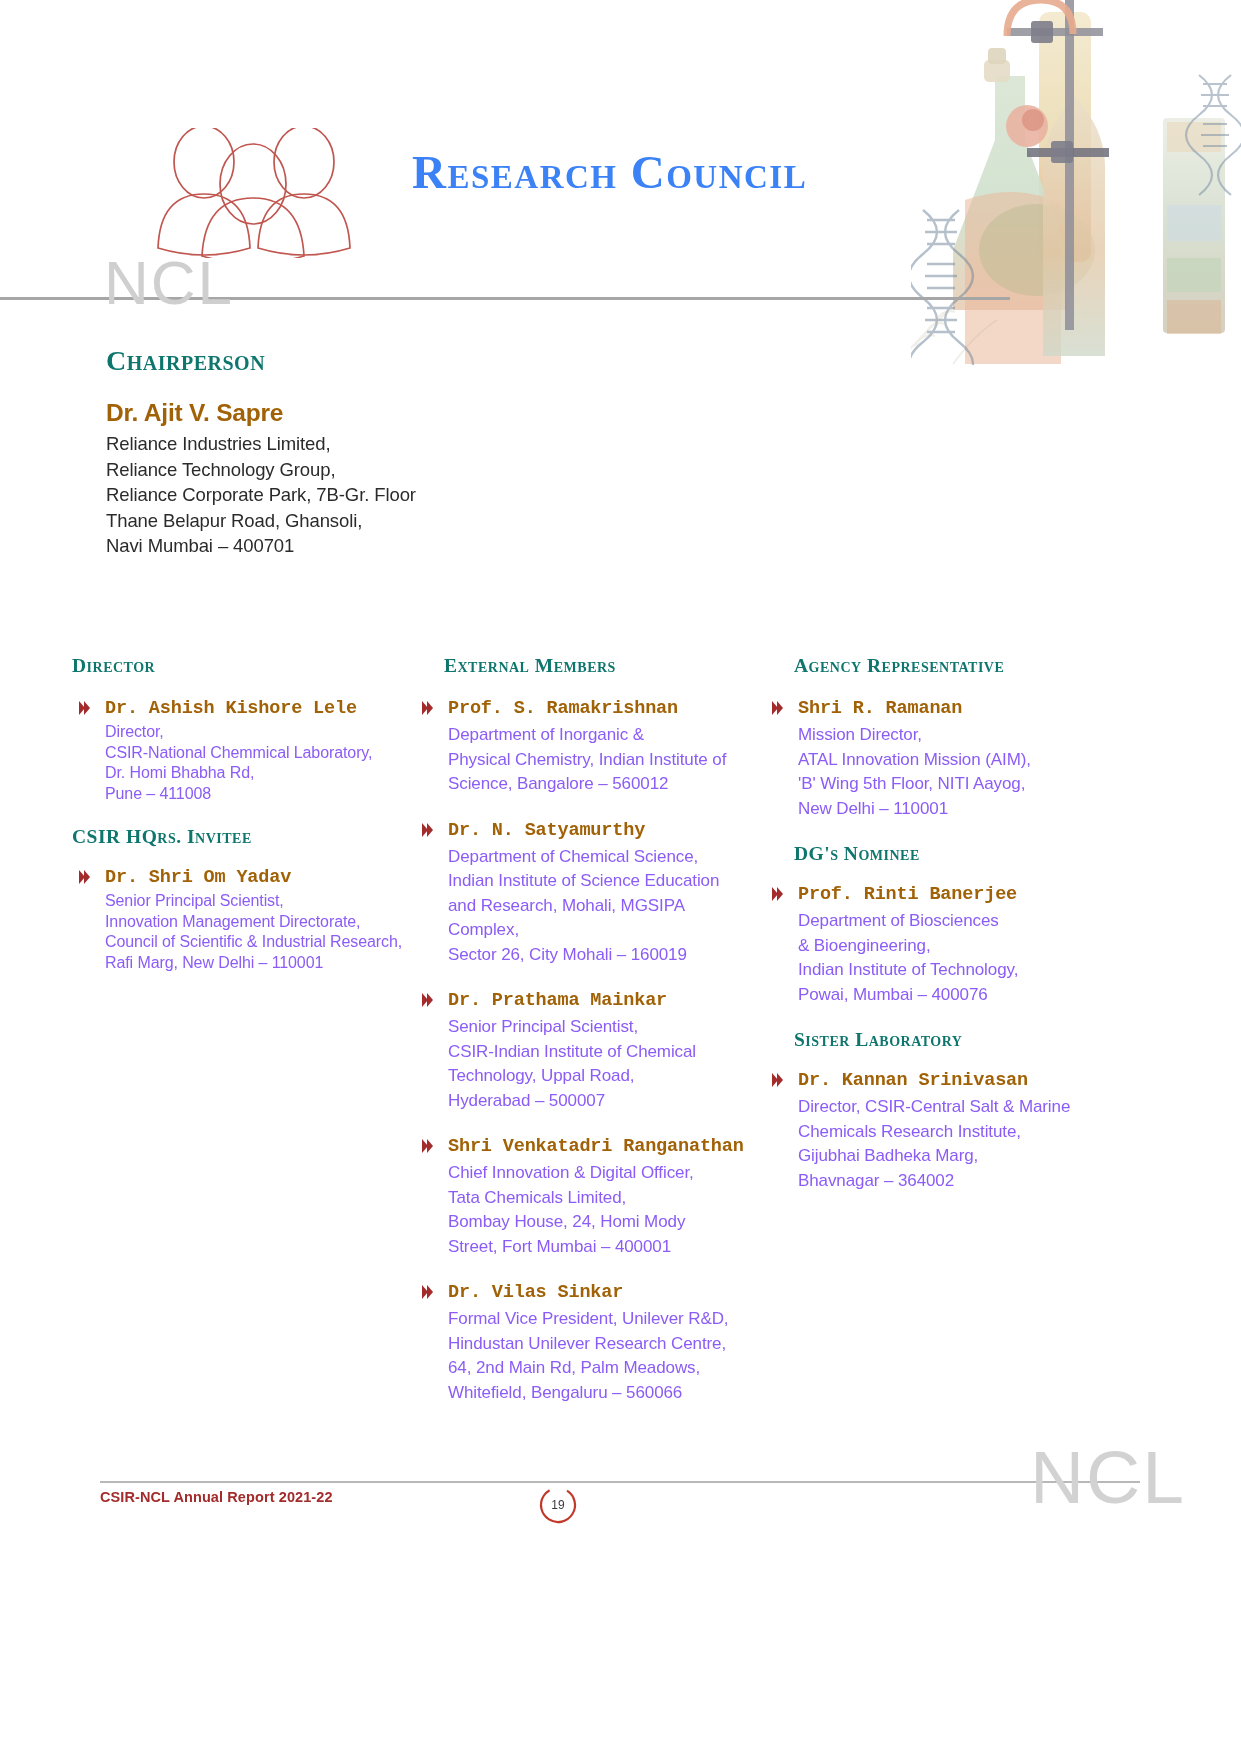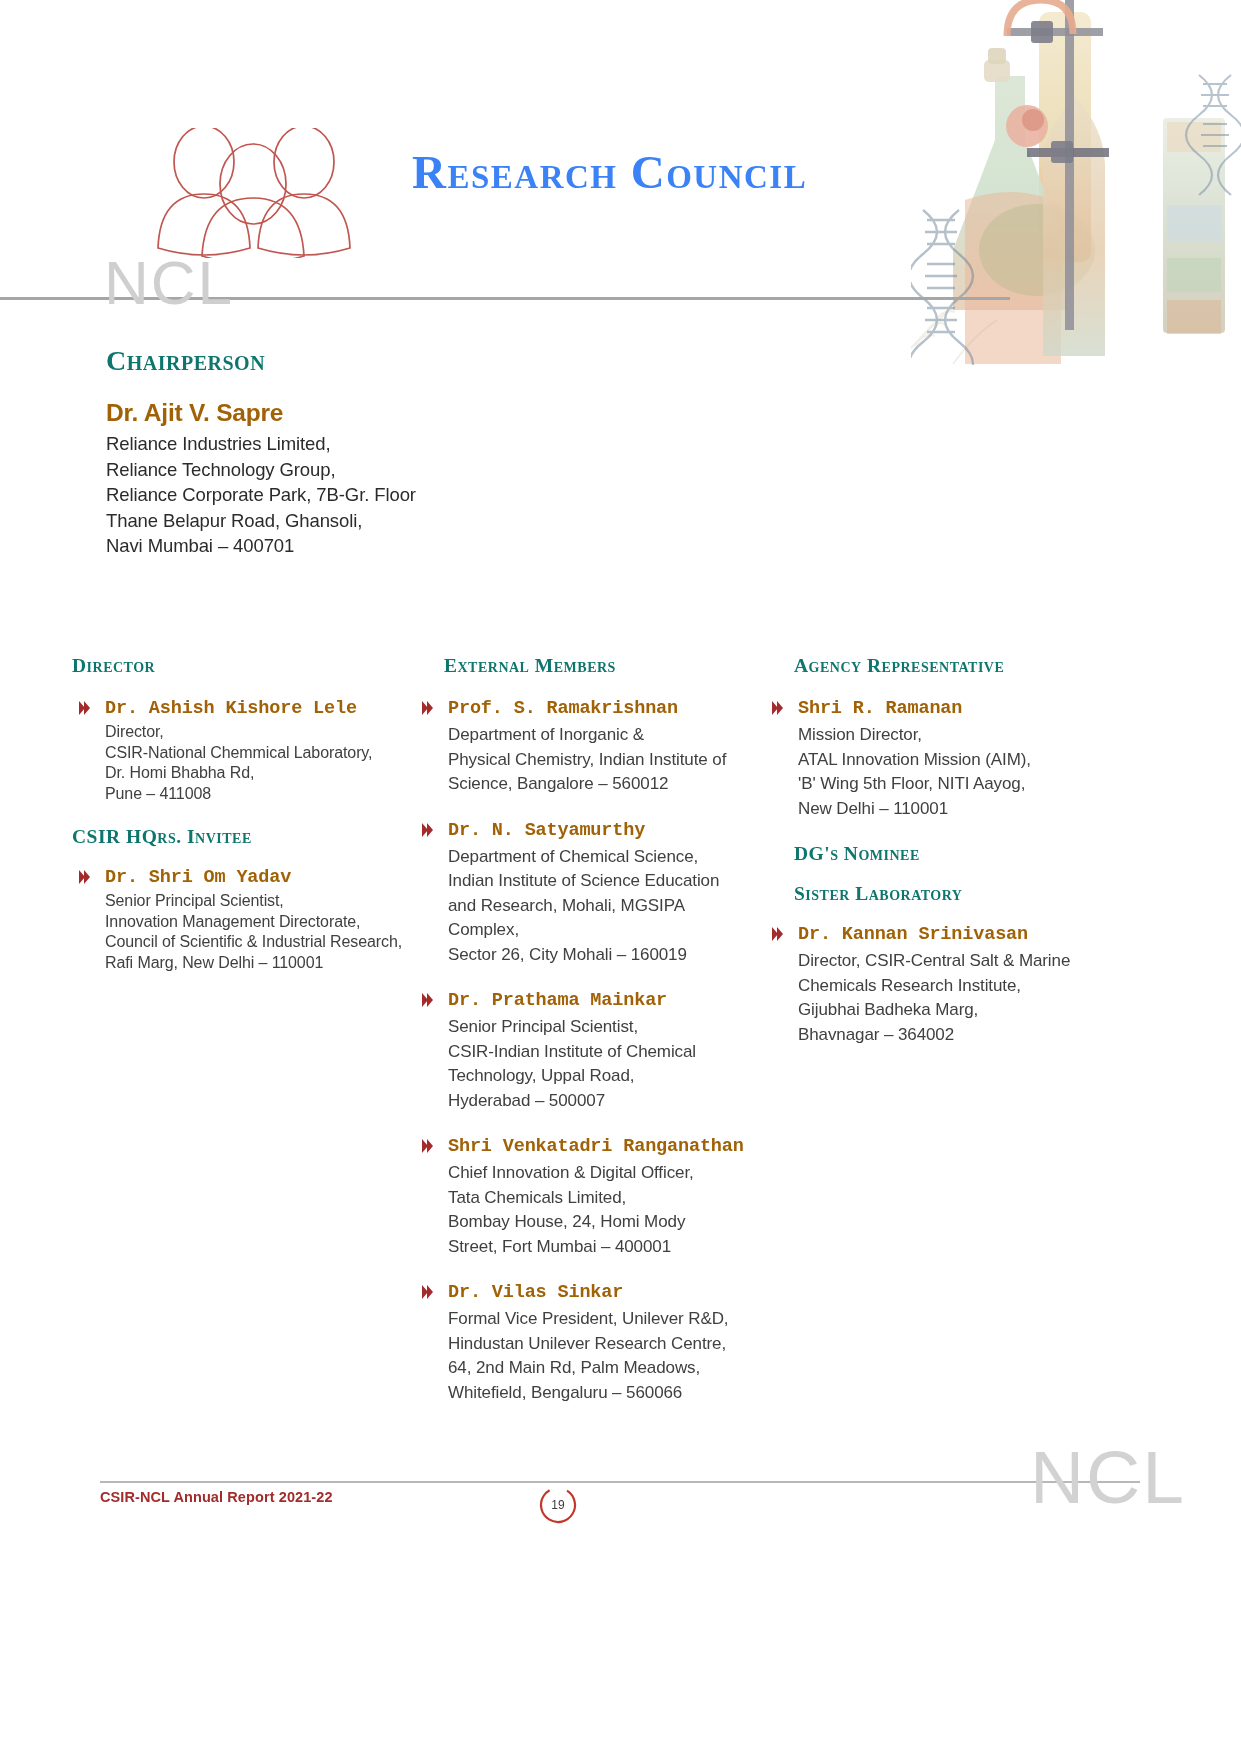--- a/index.html
+++ b/index.html
@@ -78,21 +78,21 @@
     color: #a32b2b; font-size: 16px; line-height: 1;
   }
   .entry .bullet svg { display: block; }
   .entry .ename {
     font-family: Liberation Mono, monospace;
     font-weight: bold; font-size: 18.5px; color: #a16207;
     line-height: 24px; margin-bottom: 2px; letter-spacing: -0.15px;
   }
   .entry .eline {
     font-family: "Liberation Sans", sans-serif;
-    font-size: 17px; color: #404040; line-height: 24.5px;
+    font-size: 17px; color: #8b5cf6; line-height: 24.5px;
     letter-spacing: -0.1px;
   }
   .col-director .entry .eline { font-size: 16px; line-height: 20.5px; }
   .col-director .entry .ename { margin-bottom: 1px; }
 
   .mid-head { margin-top: 10px; margin-bottom: 18px; }
 
   
   .footer-rule {
     position: absolute; left: 100px; top: 1481px; width: 1040px; height: 2px;
@@ -349,20 +349,32 @@
         </span>
         <div class="ename">Shri R. Ramanan</div>
         <div class="eline">Mission Director,</div>
         <div class="eline">ATAL Innovation Mission (AIM),</div>
         <div class="eline">'B' Wing 5th Floor, NITI Aayog,</div>
         <div class="eline">New Delhi – 110001</div>
       </div>
 
       <div class="sec-head-red col-head indent-2 mid-head">DG's Nominee</div>
 
+      <div class="entry">
+        <span class="bullet">
+          <svg width="13" height="16" viewBox="0 0 13 16">
+              <path d="M1 1 L7 8 L1 15 Z M6 1 L12 8 L6 15 Z" fill="#a32b2b"></path>
+            </svg>
+        </span>
+        <div class="ename">Prof. Rinti Banerjee</div>
+        <div class="eline">Department of Biosciences</div>
+        <div class="eline">&amp; Bioengineering,</div>
+        <div class="eline">Indian Institute of Technology,</div>
+        <div class="eline"> Powai, Mumbai – 400076</div>
+      </div>
 
       <div class="sec-head-red col-head indent-2 mid-head">Sister Laboratory</div>
 
       <div class="entry">
         <span class="bullet">
           <svg width="13" height="16" viewBox="0 0 13 16">
               <path d="M1 1 L7 8 L1 15 Z M6 1 L12 8 L6 15 Z" fill="#a32b2b"></path>
             </svg>
         </span>
         <div class="ename">Dr. Kannan Srinivasan</div>

